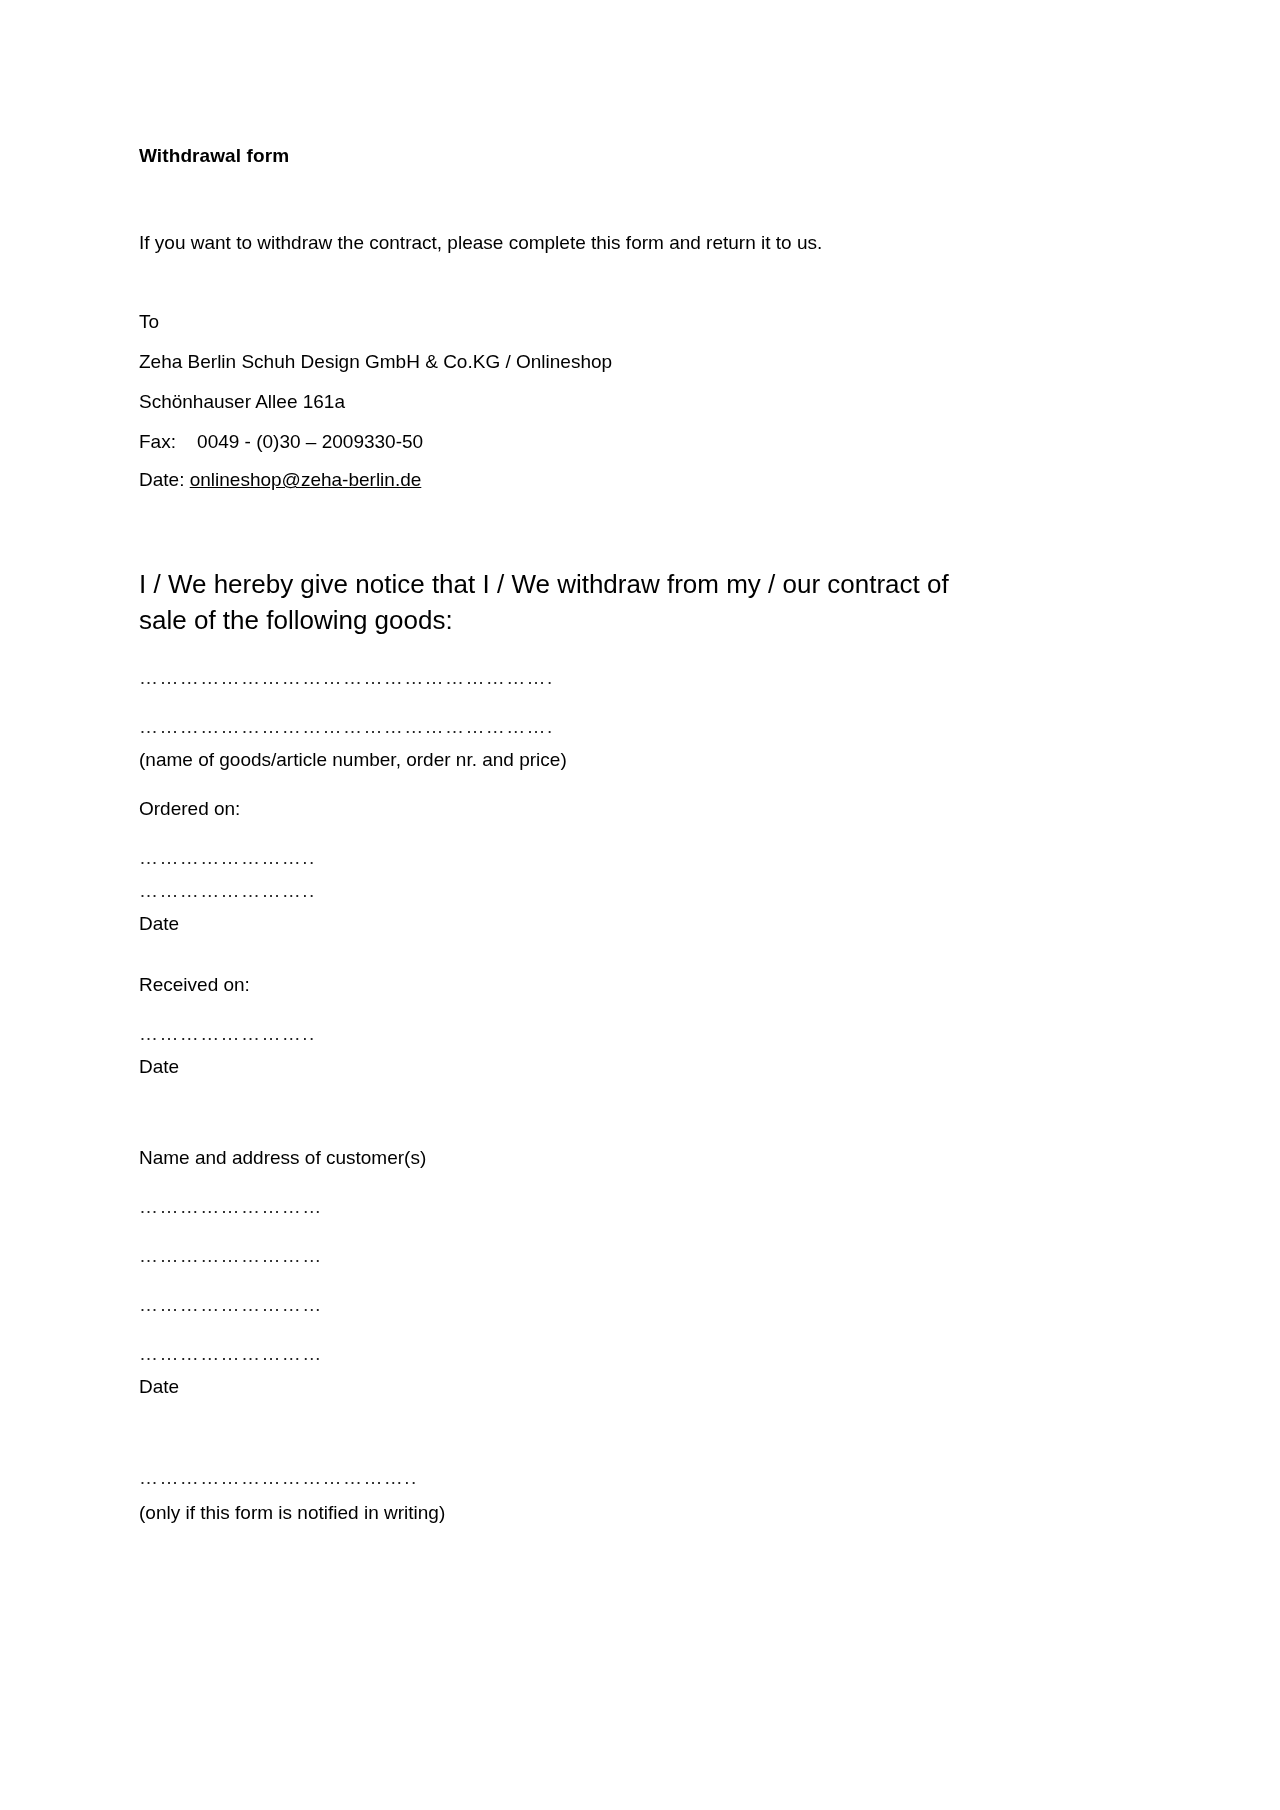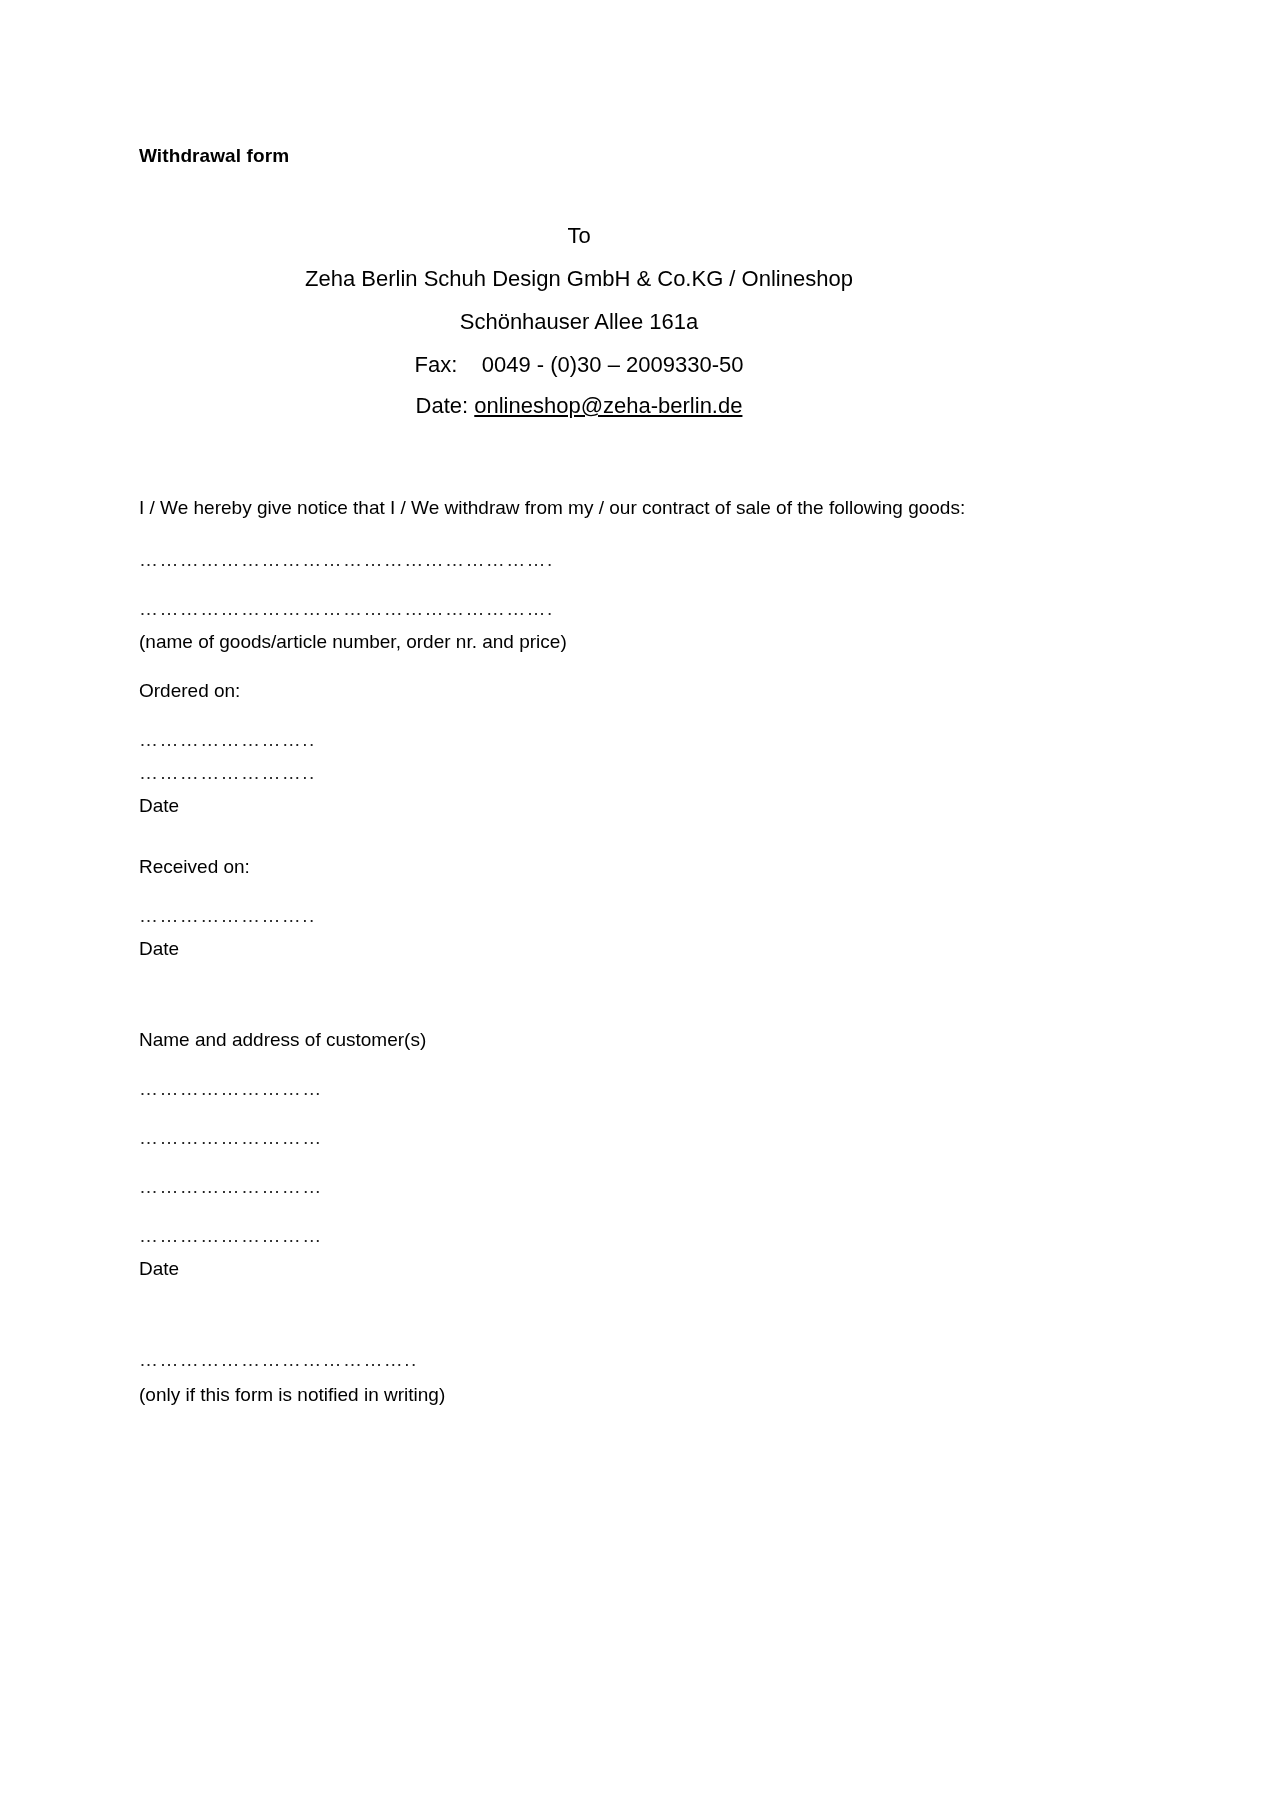--- a/index.html
+++ b/index.html
@@ -37,36 +37,35 @@
   .intro {
     font-size: 19px;
     line-height: 1.3;
     margin: 0;
     padding-top: 63px;
   }
   .addr-block {
     padding-top: 57px;
   }
   .addr-line {
-    font-size: 22px;
+    font-size: 19px;
     line-height: 1.0;
     margin: 0 0 21px 0;
     white-space: pre;
-    text-align: center;
   }
   .addr-line.tight {
     margin-bottom: 19px;
   }
   .email-link {
     color: #000000;
     text-decoration: underline;
     cursor: pointer;
   }
   .declaration {
-    font-size: 19px;
+    font-size: 26px;
     line-height: 1.35;
     margin: 0;
     padding-top: 57px;
     width: 840px;
   }
   .dots {
     font-size: 19px;
     line-height: 1.0;
     letter-spacing: 1.4px;
     color: #222;
@@ -91,20 +90,21 @@
   }
 </style>
 </head>
 <body>
 
 <div class="page">
   <div class="content">
 
     <h1 class="doc-title">Withdrawal form</h1>
 
+    <p class="intro">If you want to withdraw the contract, please complete this form and return it to us.</p>
 
     <div class="addr-block">
       <p class="addr-line">To</p>
       <p class="addr-line">Zeha Berlin Schuh Design GmbH &amp; Co.KG / Onlineshop</p>
       <p class="addr-line">Schönhauser Allee 161a</p>
       <p class="addr-line tight">Fax:    0049 - (0)30 – 2009330-50</p>
       <p class="addr-line"><span>Date:</span> <span class="email-link">onlineshop@zeha-berlin.de</span></p>
     </div>
 
     <p class="declaration">I / We hereby give notice that I / We withdraw from my / our contract of sale of the following goods:</p>

